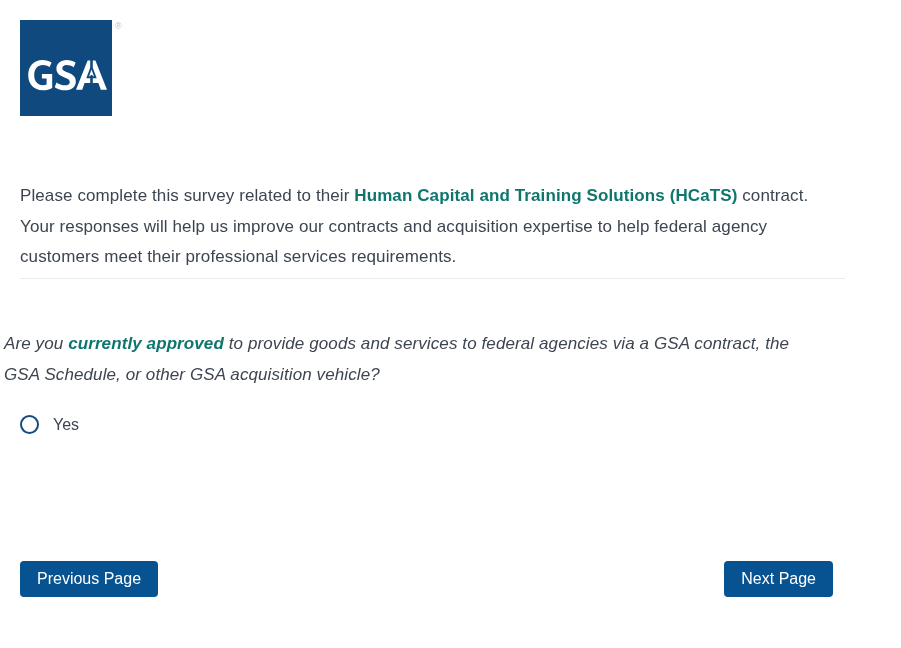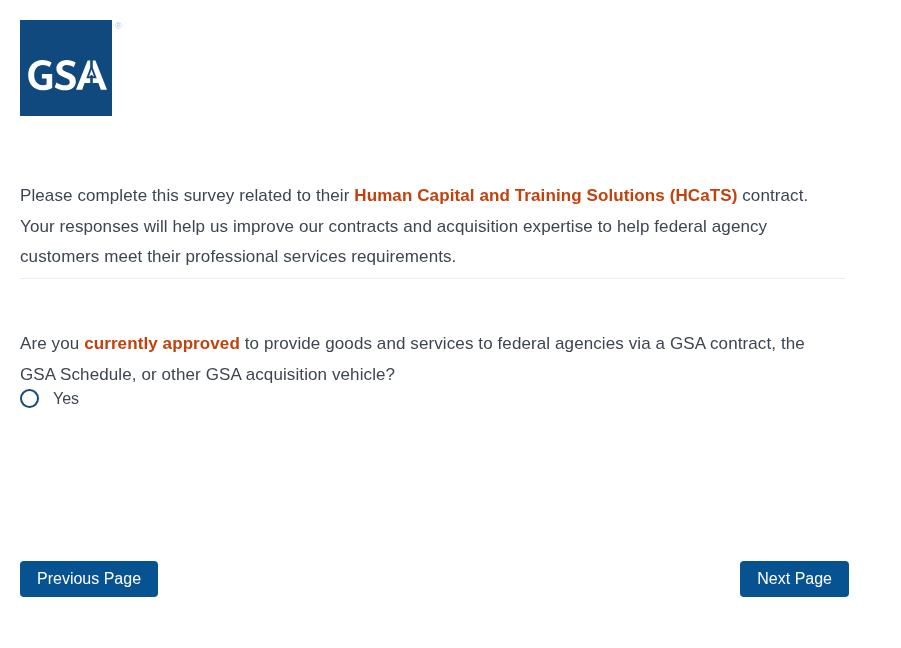--- a/index.html
+++ b/index.html
@@ -64,55 +64,57 @@
     left: 20px;
     top: 164px;
     width: 820px;
     font-size: 17px;
     line-height: 30.5px;
     color: #3d4551;
     letter-spacing: 0.1px;
   }
   .intro b, .question b {
     font-weight: bold;
-    color: #c2410c;
+    color: #0f766e;
   }
 
   .divider {
     position: absolute;
     left: 20px;
     top: 278px;
     width: 825px;
     height: 1px;
     background: #ebebeb;
   }
 
   .question {
     position: absolute;
-    left: 20px;
+    left: 4px;
     top: 312px;
     width: 820px;
     font-size: 17px;
     line-height: 30.5px;
     color: #3d4551;
     letter-spacing: 0.1px;
+    font-style: italic;
   }
 
   
   .radio-group {
     position: absolute;
     left: 20px;
     top: 389px;
     width: 300px;
   }
   .radio-row {
     display: flex;
-    align-items: flex-start;
+    align-items: center;
     height: 33px;
     cursor: pointer;
+    margin-top: 19px;
   }
   .radio-mark {
     width: 19px;
     height: 19px;
     border-radius: 50%;
     border: 2.4px solid #134b7d;
     box-sizing: border-box;
     background: #ffffff;
     flex: 0 0 auto;
     position: relative;
@@ -136,21 +138,21 @@
     font-family: "Liberation Sans", sans-serif;
     font-size: 16px;
     line-height: 36px;
     text-align: center;
     padding: 0 17px;
     cursor: pointer;
     white-space: nowrap;
     box-sizing: border-box;
   }
   .btn-prev { left: 20px; }
-  .btn-next { right: 52px; }
+  .btn-next { right: 68px; }
 </style>
 </head>
 <body>
 
 <div class="page">
 
   <div class="logo-wrap">
     <div class="logo-square"></div>
     <svg class="logo-svg" viewBox="0 0 92 96" aria-hidden="true">
 

